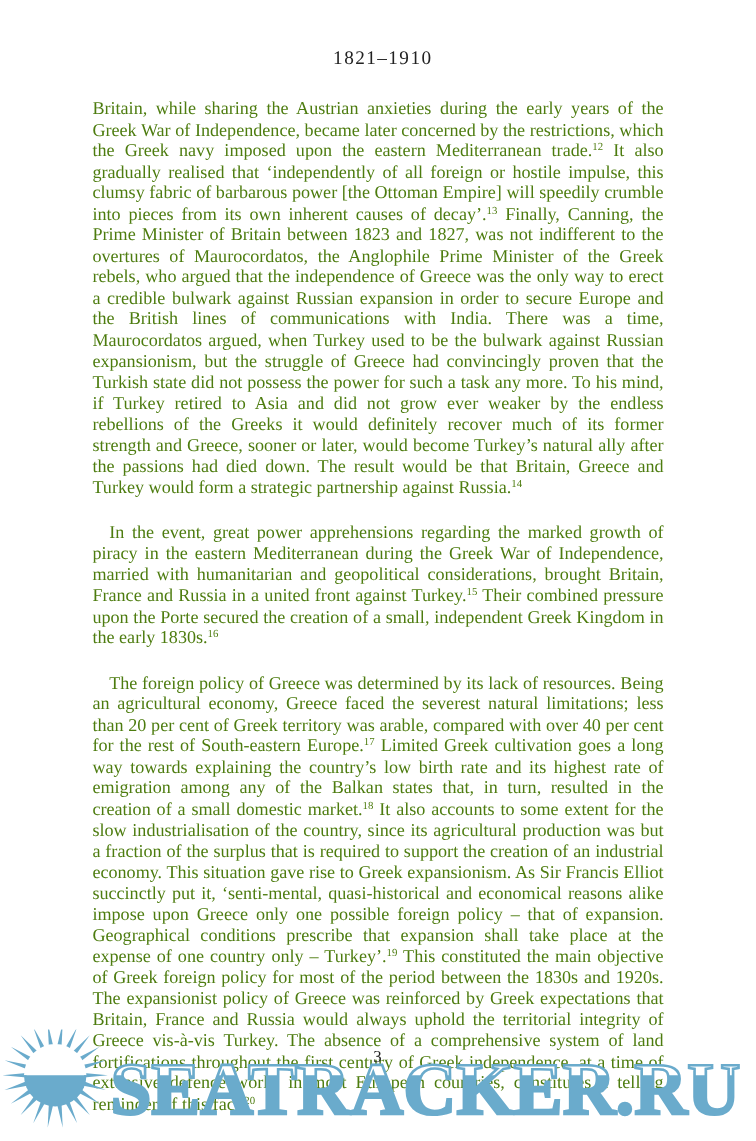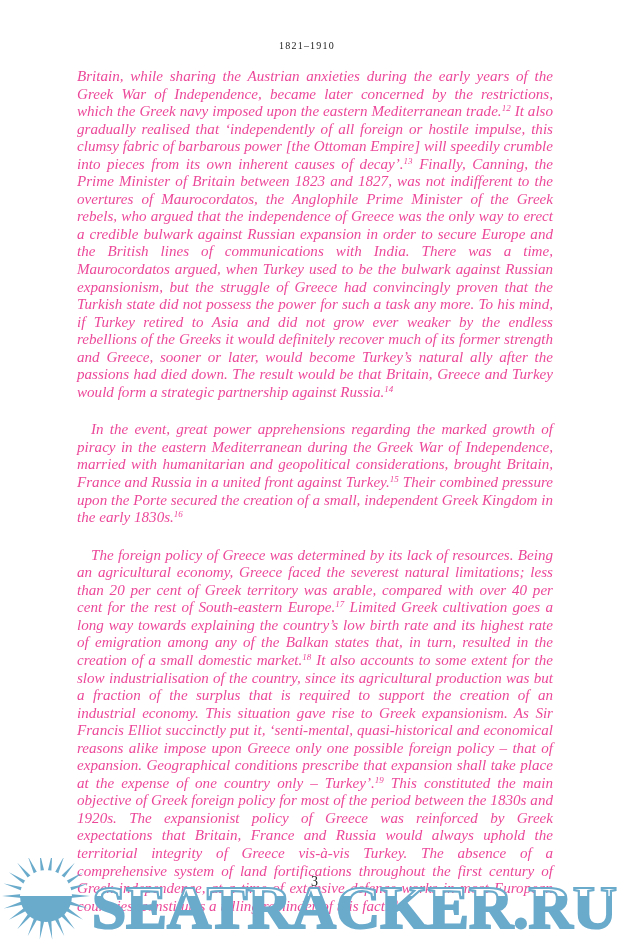--- a/index.html
+++ b/index.html
@@ -1,25 +1,25 @@
 <!DOCTYPE html>
 <html><head>
 <meta charset="utf-8">
 <style>
   html, body { margin: 0; padding: 0; background: #ffffff; }
   body { width: 630px; height: 951px; position: relative; overflow: hidden; }
   .page { position: absolute; left: 0; top: 0; width: 630px; height: 951px; background: #fff; }
   .running-head {
-    position: absolute; top: 40px; left: 4px; width: 606px; text-align: center;
-    font-family: "Liberation Serif", serif; font-size: 10px; letter-spacing: 1.2px; color: #222;
+    position: absolute; top: 40px; left: 16px; width: 606px; text-align: center;
+    font-family: "Liberation Serif", serif; font-size: 16px; letter-spacing: 1.2px; color: #222;
   }
   .body-text {
-    position: absolute; top: 68px; left: 77px; width: 476px;
+    position: absolute; top: 83px; left: 77px; width: 476px;
     font-family: "Liberation Serif", serif; font-size: 15.1px; line-height: 17.55px;
-    color: #ec4899; text-align: justify; font-style: italic;
+    color: #4d7c0f; text-align: justify;
   }
   .body-text p { margin: 0; text-indent: 0; }
   .body-text p.indent { text-indent: 14px; margin-top: 20px; }
   sup { font-size: 9px; line-height: 0; vertical-align: 5px; }
   .page-number {
     position: absolute; top: 874px; left: 311px;
     font-family: "Liberation Serif", serif; font-size: 14px; color: #222; z-index: 3;
   }
   .watermark { position: absolute; left: 0; top: 858px; width: 630px; height: 93px; z-index: 2; }
 </style>

